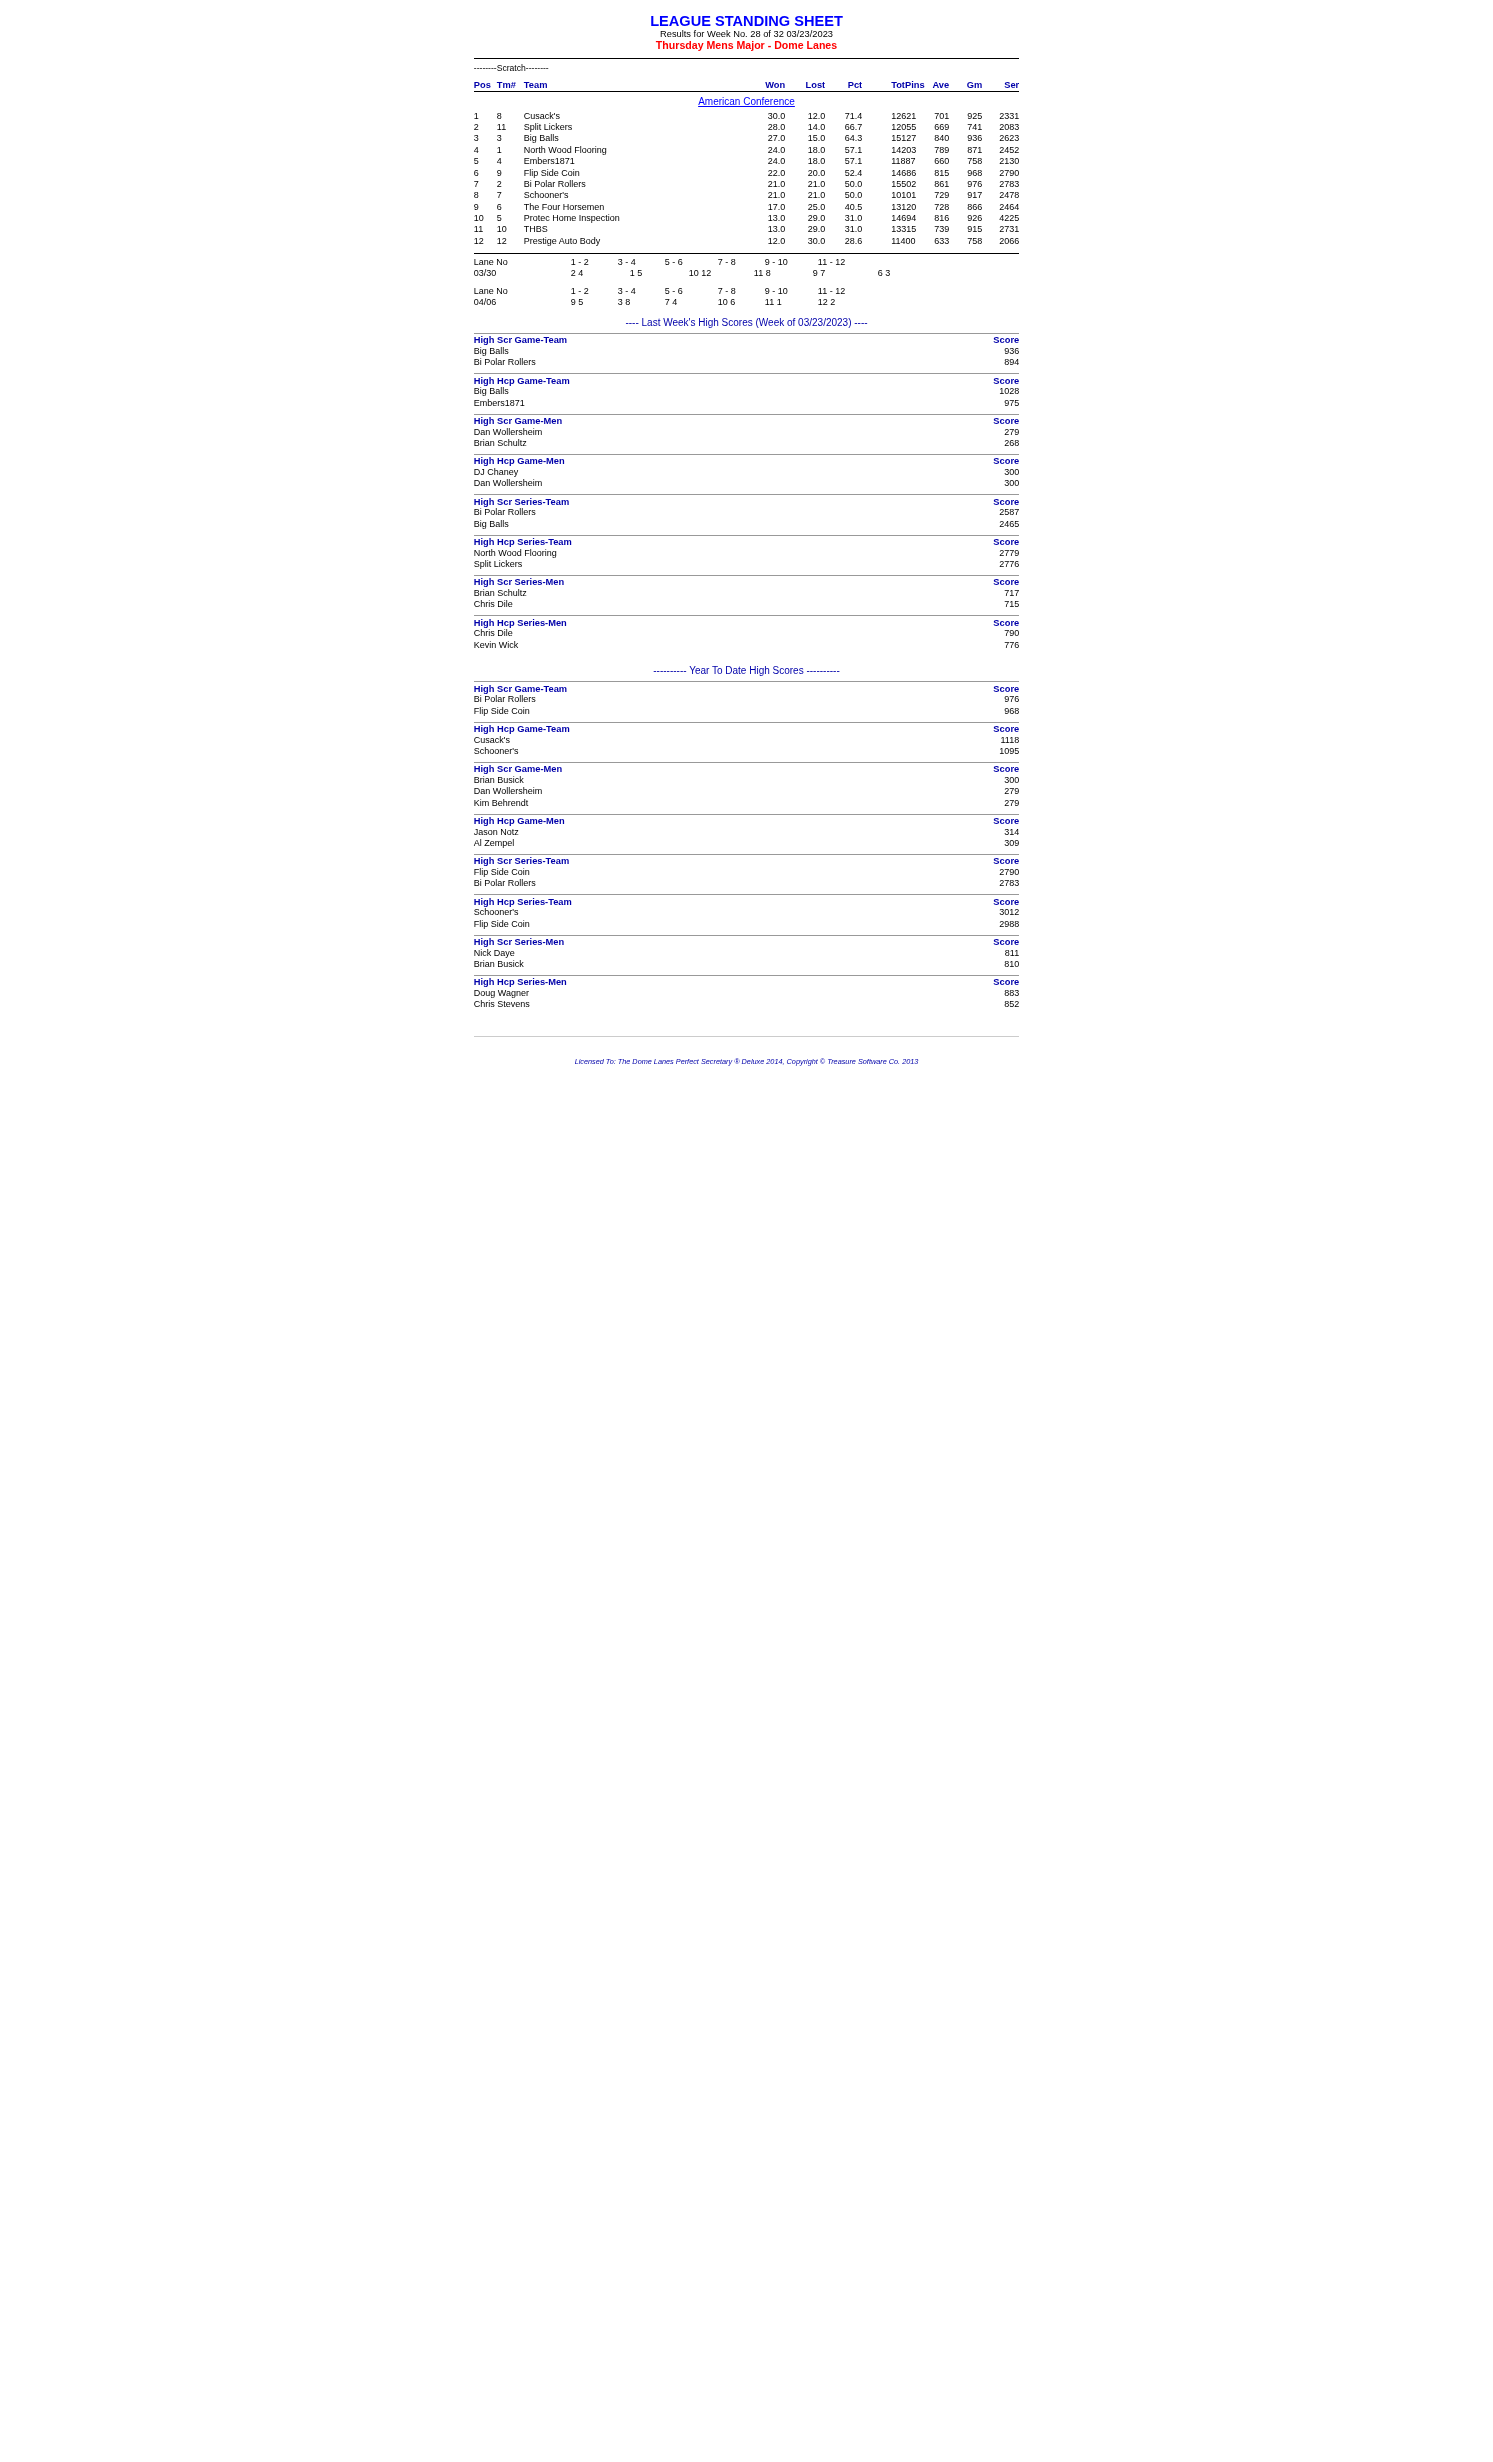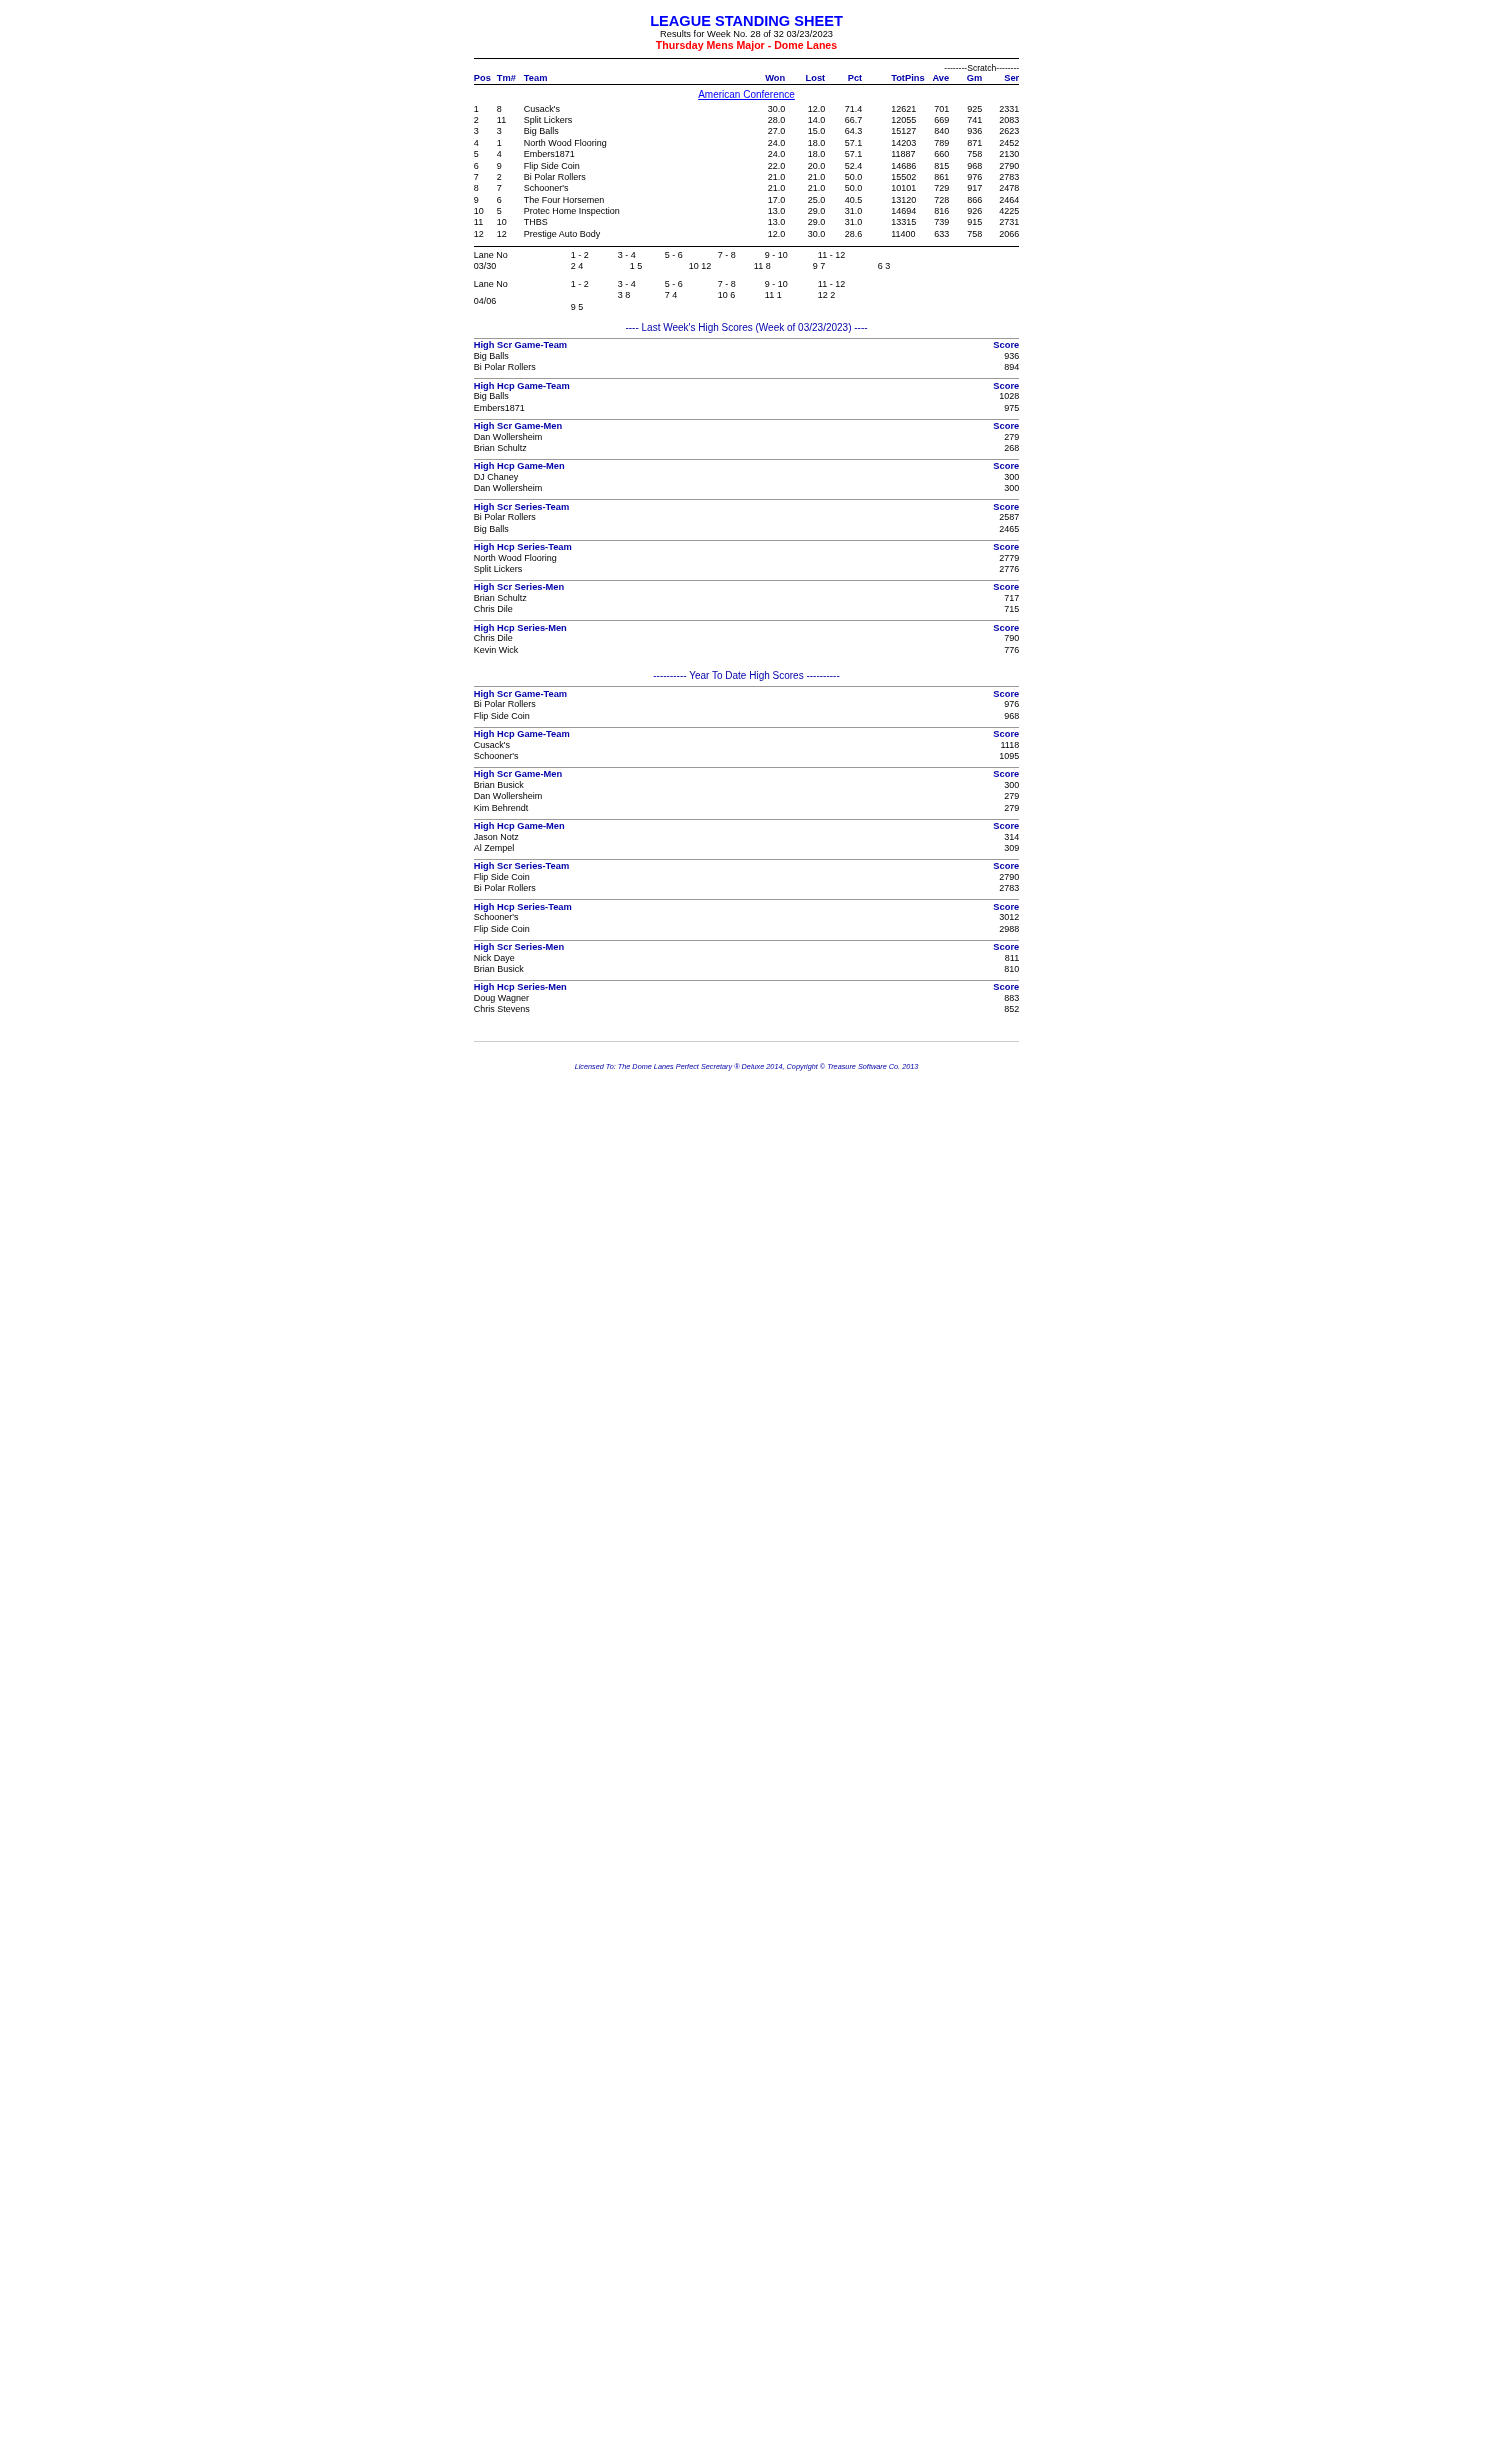--- a/index.html
+++ b/index.html
@@ -121,23 +121,23 @@
       text-align: center;
       font-size: 7.3px;
       color: #00a;
       font-style: italic;
       margin-top: 21px;
       border-top: 0.7px solid #ccc;
       padding-top: 20px;
     }
     .scratch-bar {
       display: flex;
-      justify-content: flex-end;
+      justify-content: flex-start;
       font-size: 8.6px;
-      margin-bottom: 0;
+      margin-bottom: 7px;
     }
   </style>
 </head>
 <body>
 
 <div class="header">
   <div class="title">LEAGUE STANDING SHEET</div>
   <div class="subtitle">Results for Week No. 28 of 32    03/23/2023</div>
   <div class="subtitle-red">Thursday Mens Major - Dome Lanes</div>
 </div>
@@ -346,21 +346,21 @@
       <span style="width:53px;">5 - 6</span>
       <span style="width:47px;">7 - 8</span>
       <span style="width:53px;">9 - 10</span>
       <span style="width:47px;">11 - 12</span>
     </div>
   </div>
   <div class="lane-row">
     <div class="lane-label">04/06</div>
     <div style="width:37px;"></div>
     <div style="flex:1; display:flex; gap:0;">
-      <span style="width:47px;margin-top:12px;">9  5</span>
+      <span style="width:47px;">9  5</span>
       <span style="width:47px;">3  8</span>
       <span style="width:53px;">7  4</span>
       <span style="width:47px;">10  6</span>
       <span style="width:53px;">11  1</span>
       <span style="width:47px;">12  2</span>
     </div>
   </div>
 </div>
 
 <div class="section-title">----  Last Week's High Scores  (Week of 03/23/2023)  ----</div>

